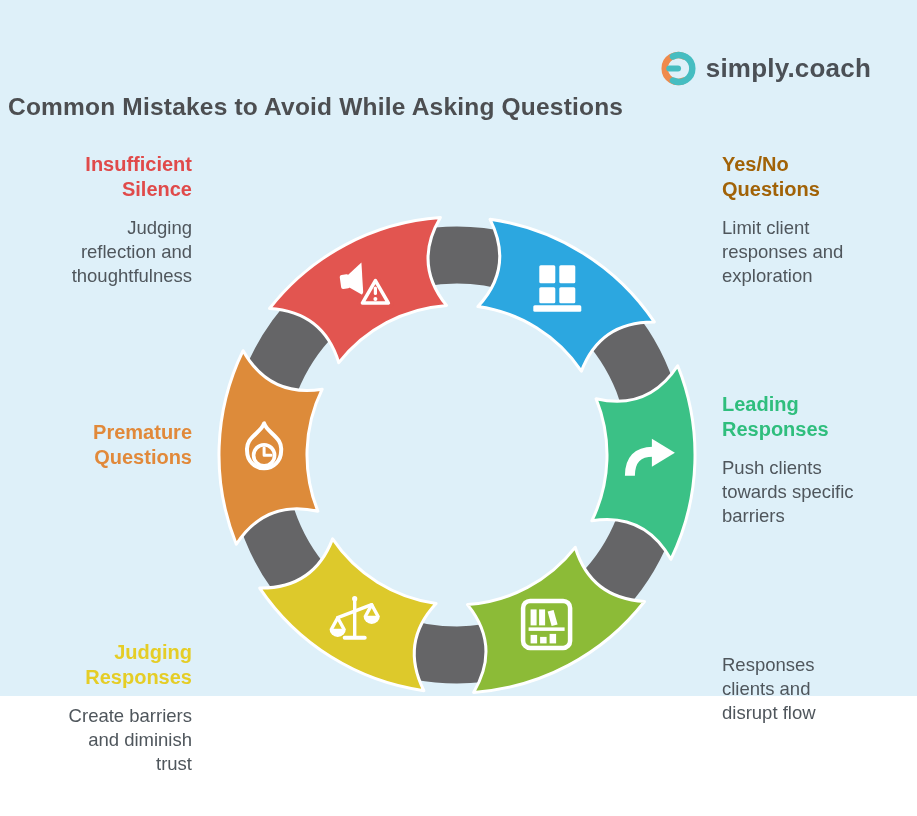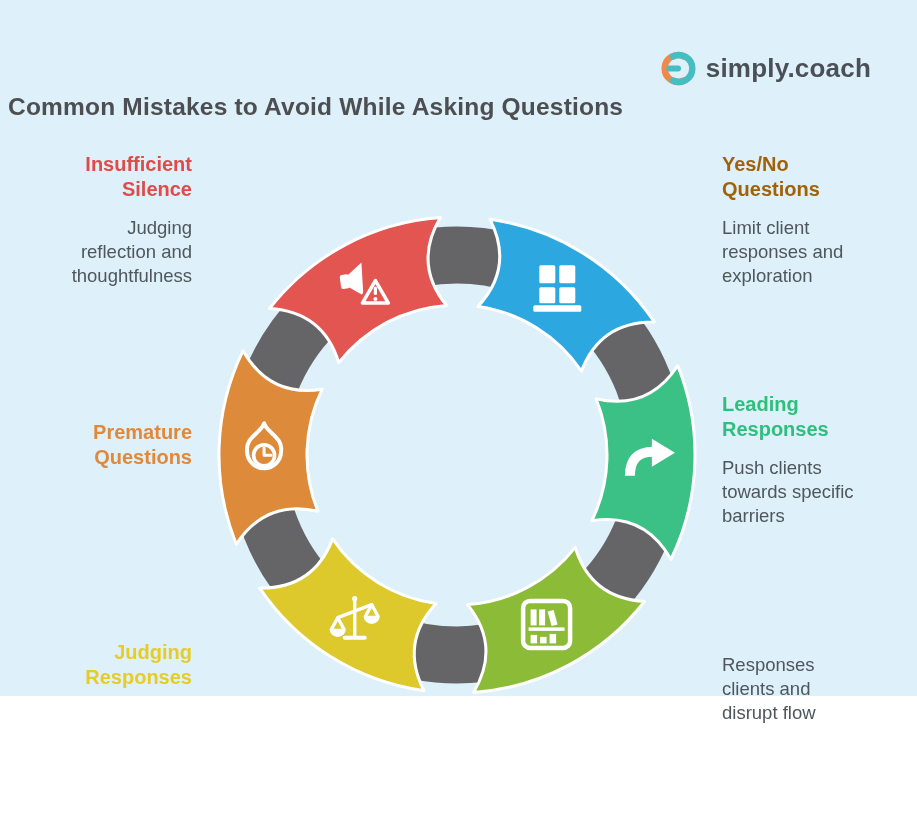--- a/index.html
+++ b/index.html
@@ -143,20 +143,23 @@
     <h3 style="color: rgb(47, 190, 125);">Leading
 Responses</h3>
     <p>Push clients
 towards specific
 barriers</p>
   </div>
 
   <div class="tb col-left row-bottom">
     <h3 style="color: rgb(229, 205, 38);">Judging
 Responses</h3>
+    <p>Create barriers
+and diminish
+trust</p>
   </div>
 
   <div class="tb col-right row-bottom">
     <p>Responses
 clients and
 disrupt flow</p>
   </div>
 
 </div>
 

